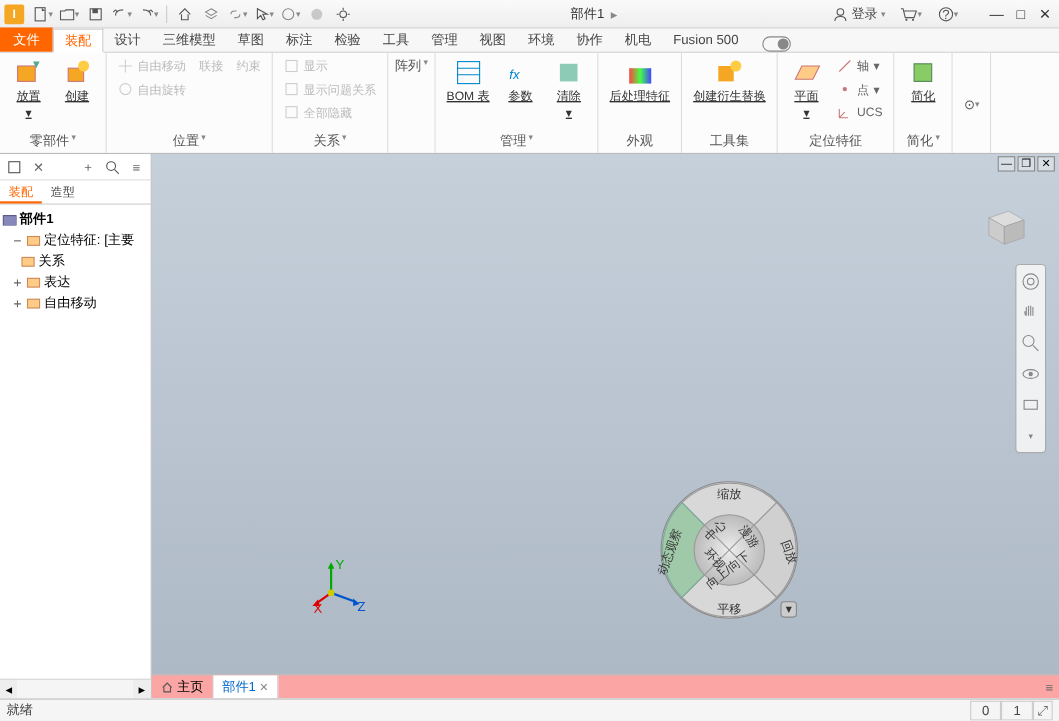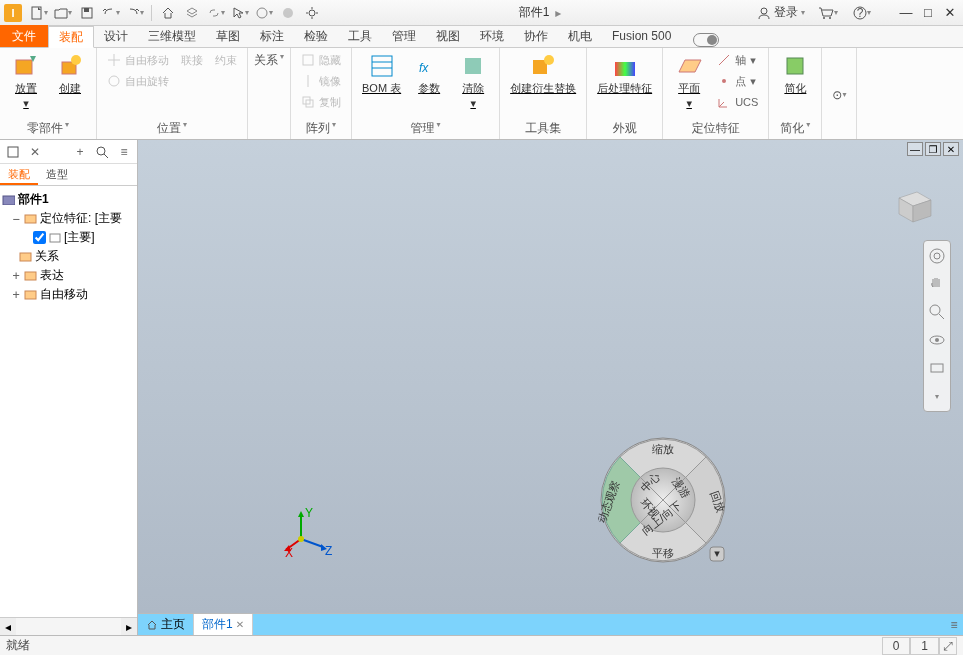--- a/index.html
+++ b/index.html
@@ -77,21 +77,21 @@
 
 
 .wheel { position: absolute; left: 460px; top: 295px; width: 130px; height: 130px; }
 .wheel svg { width: 130px; height: 130px; }
 .wheel text { font-size: 11px; fill: #333; }
 
 
 .triad { position: absolute; left: 145px; bottom: 56px; width: 50px; height: 50px; }
 
 
-.vp-tabs { height: 22px; background: #7dd3fc; border-top: 1px solid #bbb; display: flex; align-items: center; }
+.vp-tabs { height: 22px; background: #fca5a5; border-top: 1px solid #bbb; display: flex; align-items: center; }
 .vp-tab { padding: 2px 8px; font-size: 11px; cursor: pointer; display: flex; align-items: center; gap: 3px; border-right: 1px solid #ccc; }
 .vp-tab.active { background: #fff; color: #0066cc; }
 .vp-tab-close { font-size: 10px; color: #888; }
 
 
 .status { height: 20px; background: #f5f5f5; border-top: 1px solid #bbb; display: flex; align-items: center; padding: 0 6px; font-size: 11px; color: #444; }
 .status-right { margin-left: auto; display: flex; gap: 0; }
 .status-cell { border: 1px solid #ccc; padding: 1px 10px; }
 </style>
 </head>
@@ -280,49 +280,48 @@
             </button>
         </div>
       </div>
     </div>
     <div class="panel-title">
         <span>位置</span>
         <span class="dd">▾</span>
       </div>
   </div>
   <div class="panel">
-    <div class="panel-title">
-        <span>关系</span>
-        <span class="dd">▾</span>
-      </div>
-  </div>
-  <div class="panel">
     <div class="panel-body">
       <div class="small-col">
         <button class="small-btn disabled">
             <svg class="small-icon">
               <rect x="2" y="2" width="10" height="10" fill="none" stroke="#888"></rect>
             </svg>
-            <span>隐藏</span>
+            <span>显示</span>
           </button>
         <button class="small-btn disabled">
             <svg class="small-icon">
-              <path d="M7 1 L7 13" stroke="#888"></path>
-            </svg>
-            <span>镜像</span>
+              <rect x="2" y="2" width="10" height="10" fill="none" stroke="#888"></rect>
+            </svg>
+            <span>显示问题关系</span>
           </button>
         <button class="small-btn disabled">
             <svg class="small-icon">
-              <rect x="2" y="2" width="7" height="7" fill="none" stroke="#888"></rect>
-              <rect x="5" y="5" width="7" height="7" fill="none" stroke="#888"></rect>
-            </svg>
-            <span>复制</span>
-          </button>
-      </div>
-    </div>
+              <rect x="2" y="2" width="10" height="10" fill="none" stroke="#888"></rect>
+            </svg>
+            <span>全部隐藏</span>
+          </button>
+      </div>
+    </div>
+    <div class="panel-title">
+        <span>关系</span>
+        <span class="dd">▾</span>
+      </div>
+  </div>
+  <div class="panel">
     <div class="panel-title">
         <span>阵列</span>
         <span class="dd">▾</span>
       </div>
   </div>
   <div class="panel">
     <div class="panel-body">
       <button class="big-btn">
           <div class="big-icon">
             <svg width="28" height="28">
@@ -347,36 +346,20 @@
               <rect x="6" y="6" width="16" height="16" fill="#4a8" opacity="0.6"></rect>
             </svg>
           </div>
           <span>清除</span>
           <span class="dd">▾</span>
         </button>
     </div>
     <div class="panel-title">
         <span>管理</span>
         <span class="dd">▾</span>
-      </div>
-  </div>
-  <div class="panel">
-    <div class="panel-body">
-      <button class="big-btn">
-          <div class="big-icon">
-            <svg width="28" height="28">
-              <rect x="4" y="8" width="14" height="14" fill="#f5a623"></rect>
-              <circle cx="20" cy="8" r="5" fill="#ffcc44"></circle>
-            </svg>
-          </div>
-          <span>创建衍生替换</span>
-        </button>
-    </div>
-    <div class="panel-title">
-        <span>工具集</span>
       </div>
   </div>
   <div class="panel">
     <div class="panel-body">
       <button class="big-btn">
           <div class="big-icon">
             <svg width="28" height="28">
               <rect x="4" y="10" width="20" height="14" fill="url(#g1)"></rect>
               <defs>
                 <linearGradient id="g1">
@@ -392,20 +375,36 @@
     </div>
     <div class="panel-title">
         <span>外观</span>
       </div>
   </div>
   <div class="panel">
     <div class="panel-body">
       <button class="big-btn">
           <div class="big-icon">
             <svg width="28" height="28">
+              <rect x="4" y="8" width="14" height="14" fill="#f5a623"></rect>
+              <circle cx="20" cy="8" r="5" fill="#ffcc44"></circle>
+            </svg>
+          </div>
+          <span>创建衍生替换</span>
+        </button>
+    </div>
+    <div class="panel-title">
+        <span>工具集</span>
+      </div>
+  </div>
+  <div class="panel">
+    <div class="panel-body">
+      <button class="big-btn">
+          <div class="big-icon">
+            <svg width="28" height="28">
               <path d="M4 20 L10 8 L26 8 L20 20 Z" fill="#fc8" stroke="#c77"></path>
             </svg>
           </div>
           <span>平面</span>
           <span class="dd">▾</span>
         </button>
       <div class="small-col">
         <button class="small-btn">
             <svg class="small-icon">
               <line x1="2" y1="12" x2="12" y2="2" stroke="#c77"></line>
@@ -483,28 +482,20 @@
           </svg>
           <b>部件1</b>
         </div>
       <div class="tree-node">
           <span class="tree-indent" style="width:6px"></span>
           <span class="exp">−</span>
           <svg class="folder-icon">
             <rect x="1" y="2" width="11" height="8" fill="#fc8" stroke="#c85"></rect>
           </svg>
           <span>定位特征: [主要</span>
-        </div>
-      <div class="tree-node">
-          <span class="tree-indent" style="width:28px"></span>
-          <input type="checkbox" checked="" style="">
-          <svg width="12" height="10">
-            <rect x="1" y="1" width="10" height="8" fill="#fff" stroke="#888"></rect>
-          </svg>
-          <span>[主要]</span>
         </div>
       <div class="tree-node">
           <span class="tree-indent" style="width:14px"></span>
           <svg class="folder-icon">
             <rect x="1" y="2" width="11" height="8" fill="#fc8" stroke="#c85"></rect>
           </svg>
           <span>关系</span>
         </div>
       <div class="tree-node">
           <span class="tree-indent" style="width:6px"></span>

